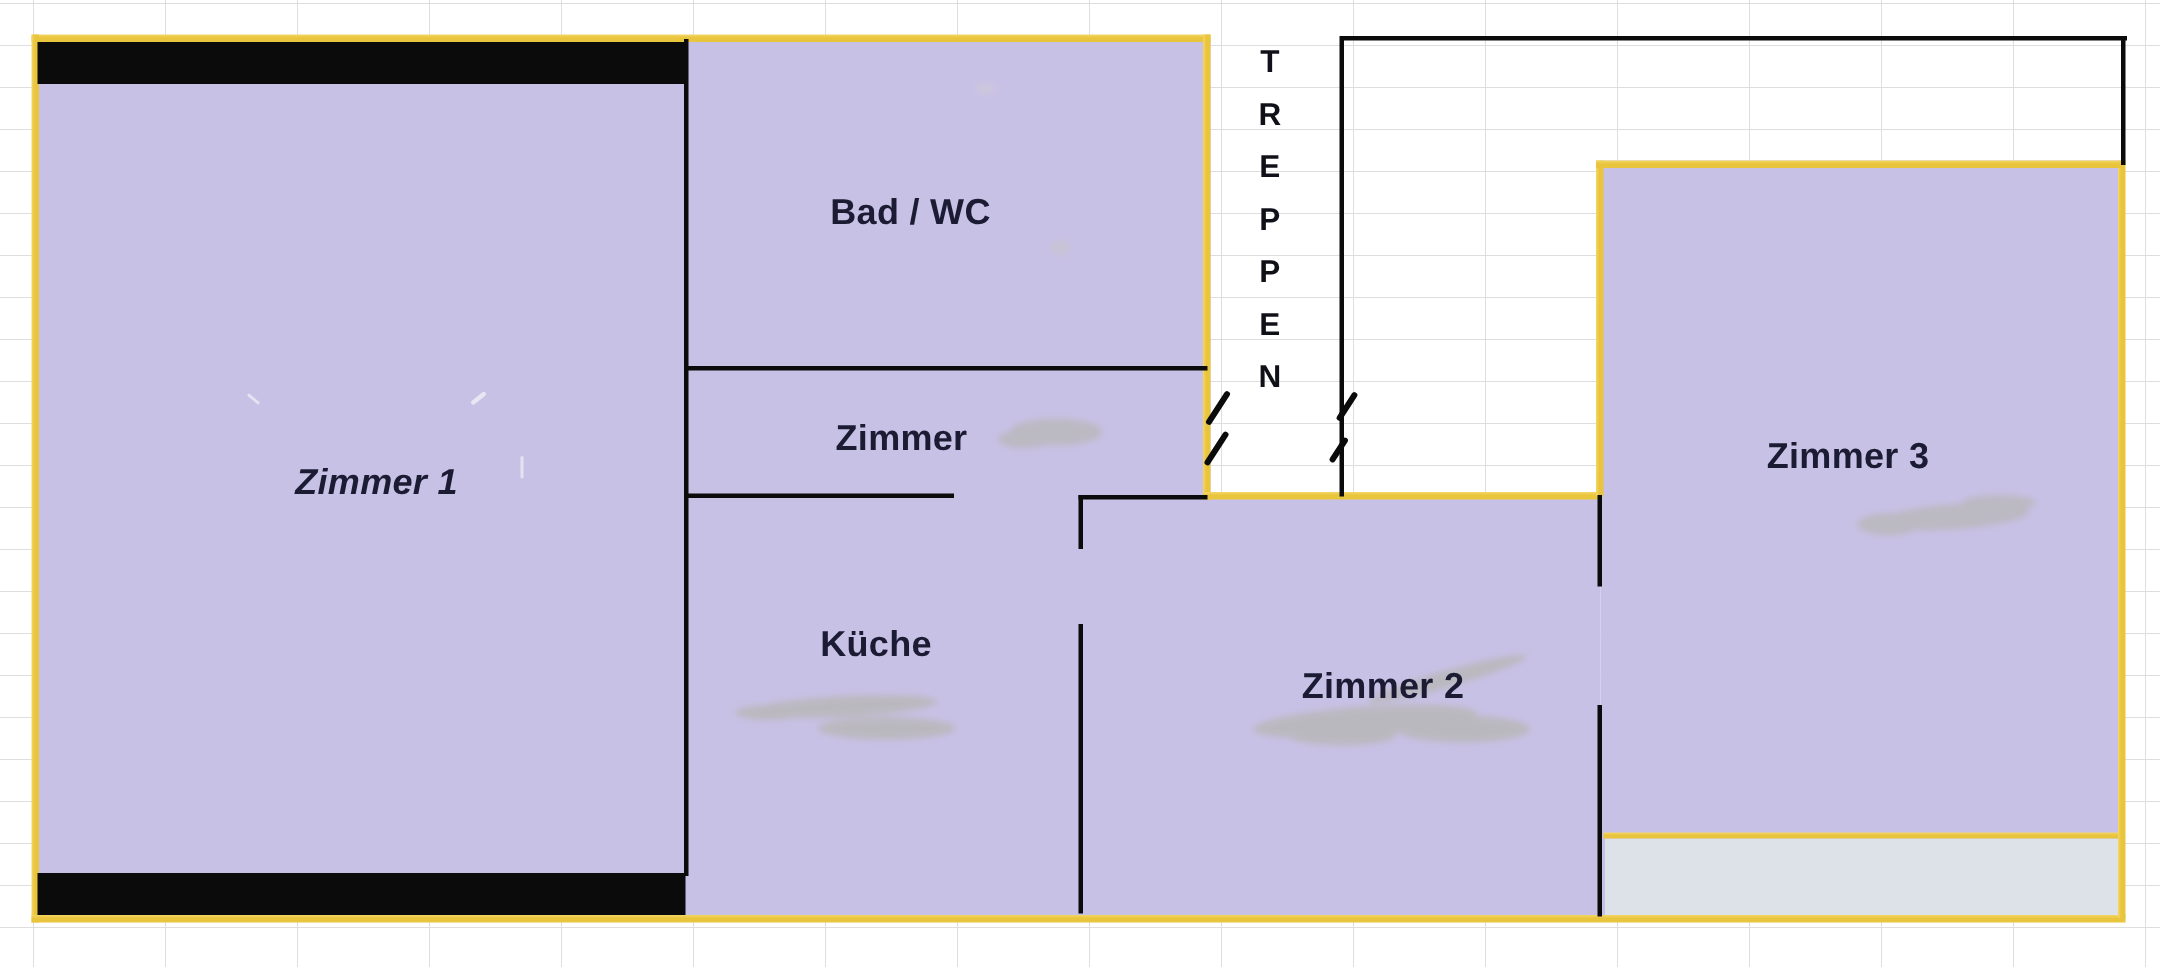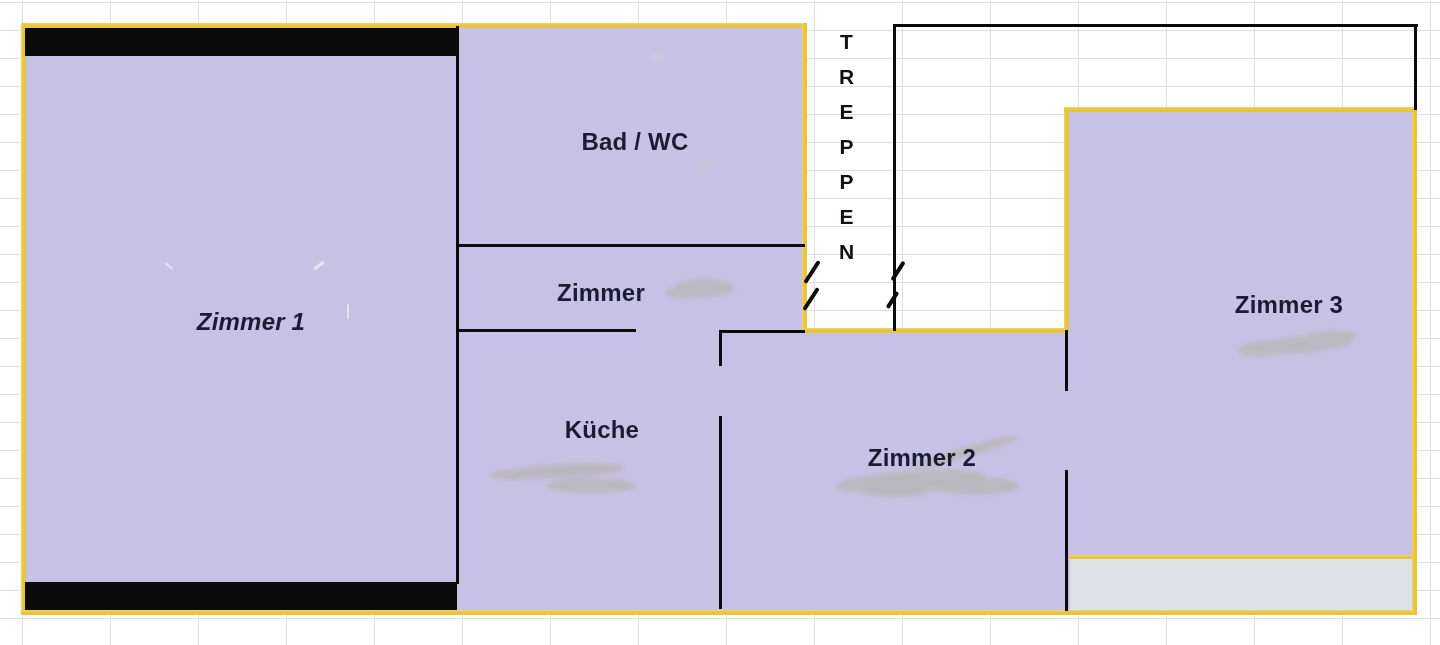--- a/index.html
+++ b/index.html
@@ -117,21 +117,21 @@
   </div>
   <div class="smudge" style="left:700px;top:160px;width:16px;height:12px;opacity:.4;">
     <div class="blob" style="left:0;top:0;width:14px;height:10px;background:#c9c6bd;"></div>
   </div>
 
   <div class="scratch" style="left:164px;top:265px;width:10px;height:2px;transform:rotate(40deg);opacity:.8;"></div>
   <div class="scratch" style="left:313px;top:264px;width:12px;height:3px;transform:rotate(-38deg);opacity:.9;"></div>
   <div class="scratch" style="left:347px;top:304px;width:2px;height:15px;opacity:.8;"></div>
 
   <div class="room-label" style="left:251px;top:322px;font-style:italic;">Zimmer 1</div>
-  <div class="room-label" style="left:635px;top:142px;">Bad / WC</div>
+  <div class="room-label" style="left:607px;top:142px;">Bad / WC</div>
   <div class="room-label" style="left:601px;top:293px;">Zimmer</div>
-  <div class="room-label" style="left:602px;top:430px;">Küche</div>
+  <div class="room-label" style="left:584px;top:430px;">Küche</div>
   <div class="room-label" style="left:922px;top:410px;margin-top:48px;">Zimmer 2</div>
-  <div class="room-label" style="left:1289px;top:305px;">Zimmer 3</div>
+  <div class="room-label" style="left:1232px;top:305px;">Zimmer 3</div>
 
   <div class="stairs-label">TREPPEN</div>
 
 </div>
 
 </body></html>

